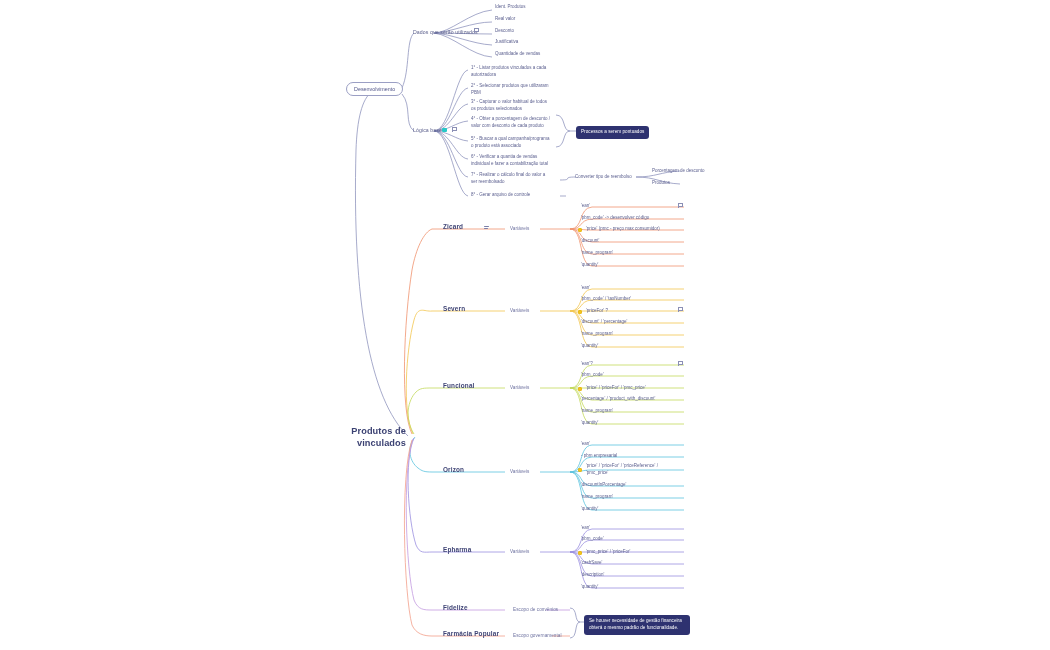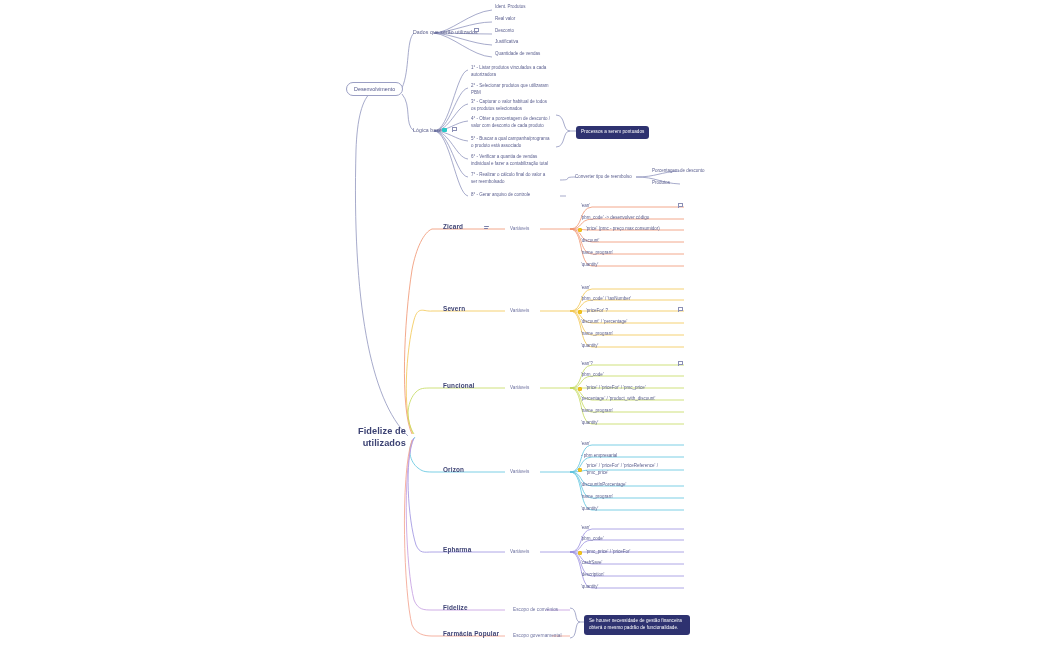--- a/index.html
+++ b/index.html
@@ -188,22 +188,22 @@
     </g>
 
     <g fill="none" stroke="#8186b4" stroke-width="0.7">
       <path d="M570 608 C 578 608 574 622 580 622 C 574 622 578 638 570 638"></path>
       <path d="M580 622 L 586 622"></path>
     </g>
 
   </svg>
 
   <div class="root" style="left:318px;top:425px;width:88px;">
-    <div>Fidelize de</div>
-    <div>utilizados</div>
+    <div>Produtos de</div>
+    <div>vinculados</div>
   </div>
 
   <div class="pill" style="left:346px;top:82px;">Desenvolvimento</div>
 
   <div class="lbl" style="left:413px;top:29px;">Dados que serão utilizados</div>
   <div class="flag" style="left:474px;top:28px;">
     <i></i>
       <u></u>
   </div>
 

